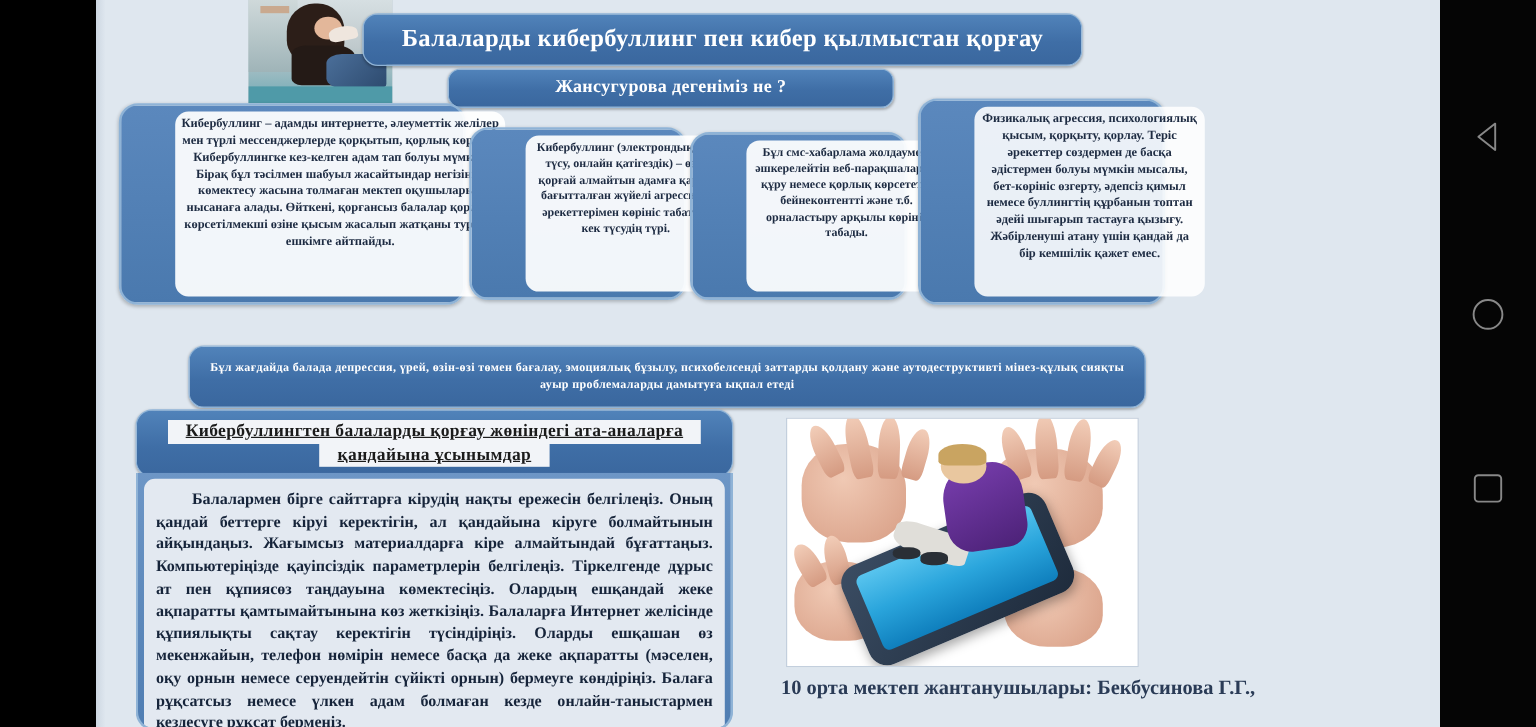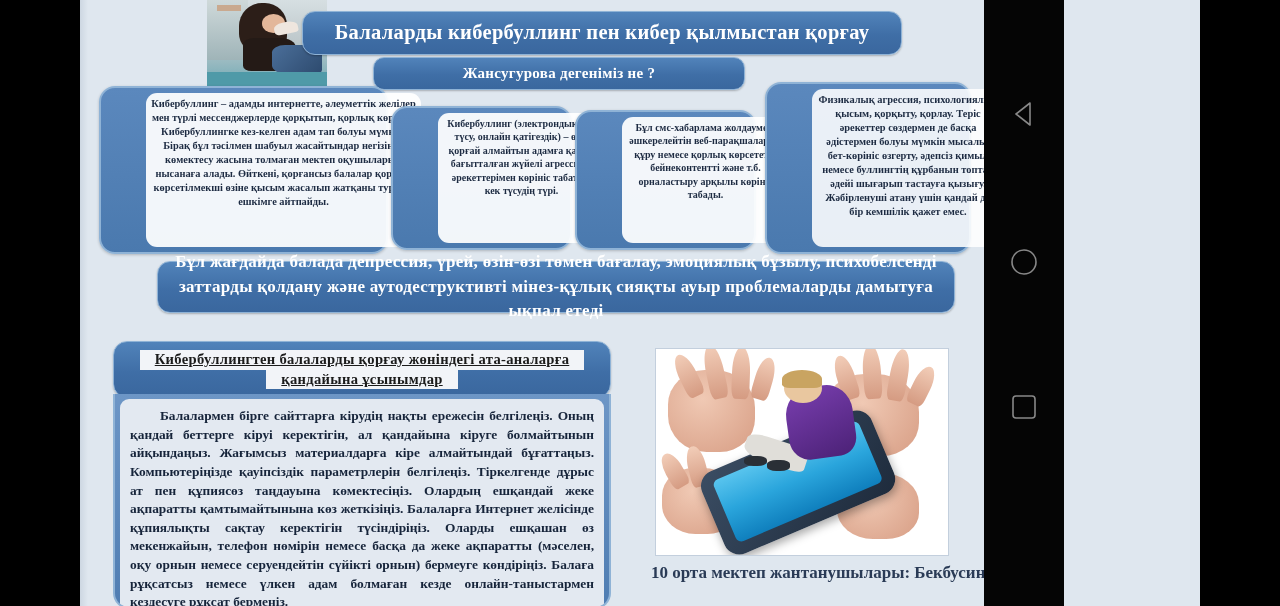--- a/index.html
+++ b/index.html
@@ -4,21 +4,21 @@
 <style>
   * { box-sizing: border-box; margin: 0; padding: 0; }
   html, body {
     width: 1280px; height: 606px;
     background: #000;
     font-family: "Liberation Serif", serif;
     overflow: hidden;
   }
   #screen {
     position: relative;
-    width: 1064px; height: 606px;
+    width: 1280px; height: 606px;
     background: #000;
   }
 
   
   .bezel-left {
     position: absolute; left: 0; top: 0;
     width: 80px; height: 606px;
     background: #000;
   }
   .navbar {
@@ -73,23 +73,23 @@
     font-size: 20.5px;
     border-radius: 13px;
   }
   #subtitle-banner {
     left: 293px; top: 57px;
     width: 372px; height: 33px;
     font-size: 15px;
     border-radius: 11px;
   }
   #effects-banner {
-    left: 77px; top: 261px;
+    left: 77px; top: 288px;
     width: 798px; height: 52px;
-    font-size: 17px;
+    font-size: 10px;
     border-radius: 13px;
     line-height: 1.45;
     text-align: center;
   }
   #recommend-header {
     left: 33px; top: 341px;
     width: 498px; height: 57px;
     font-size: 14.6px;
     border-radius: 14px;
     line-height: 1.35;

